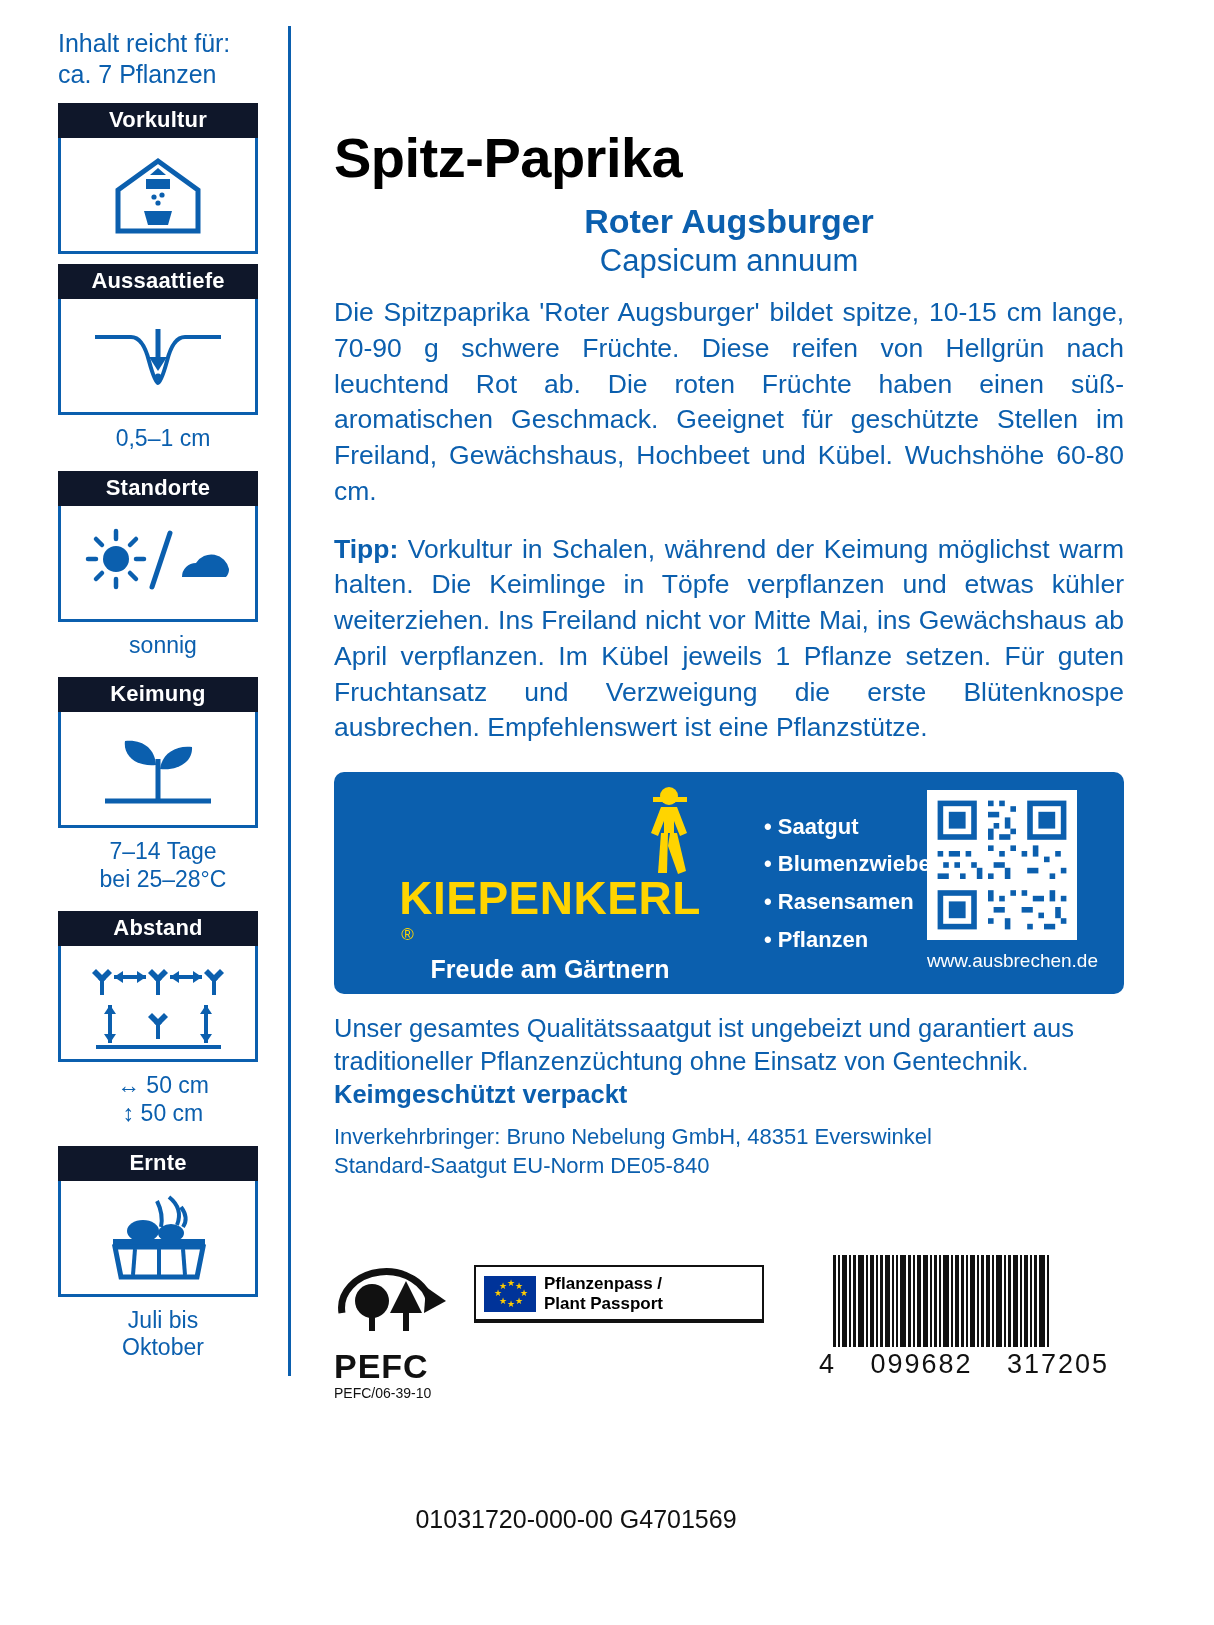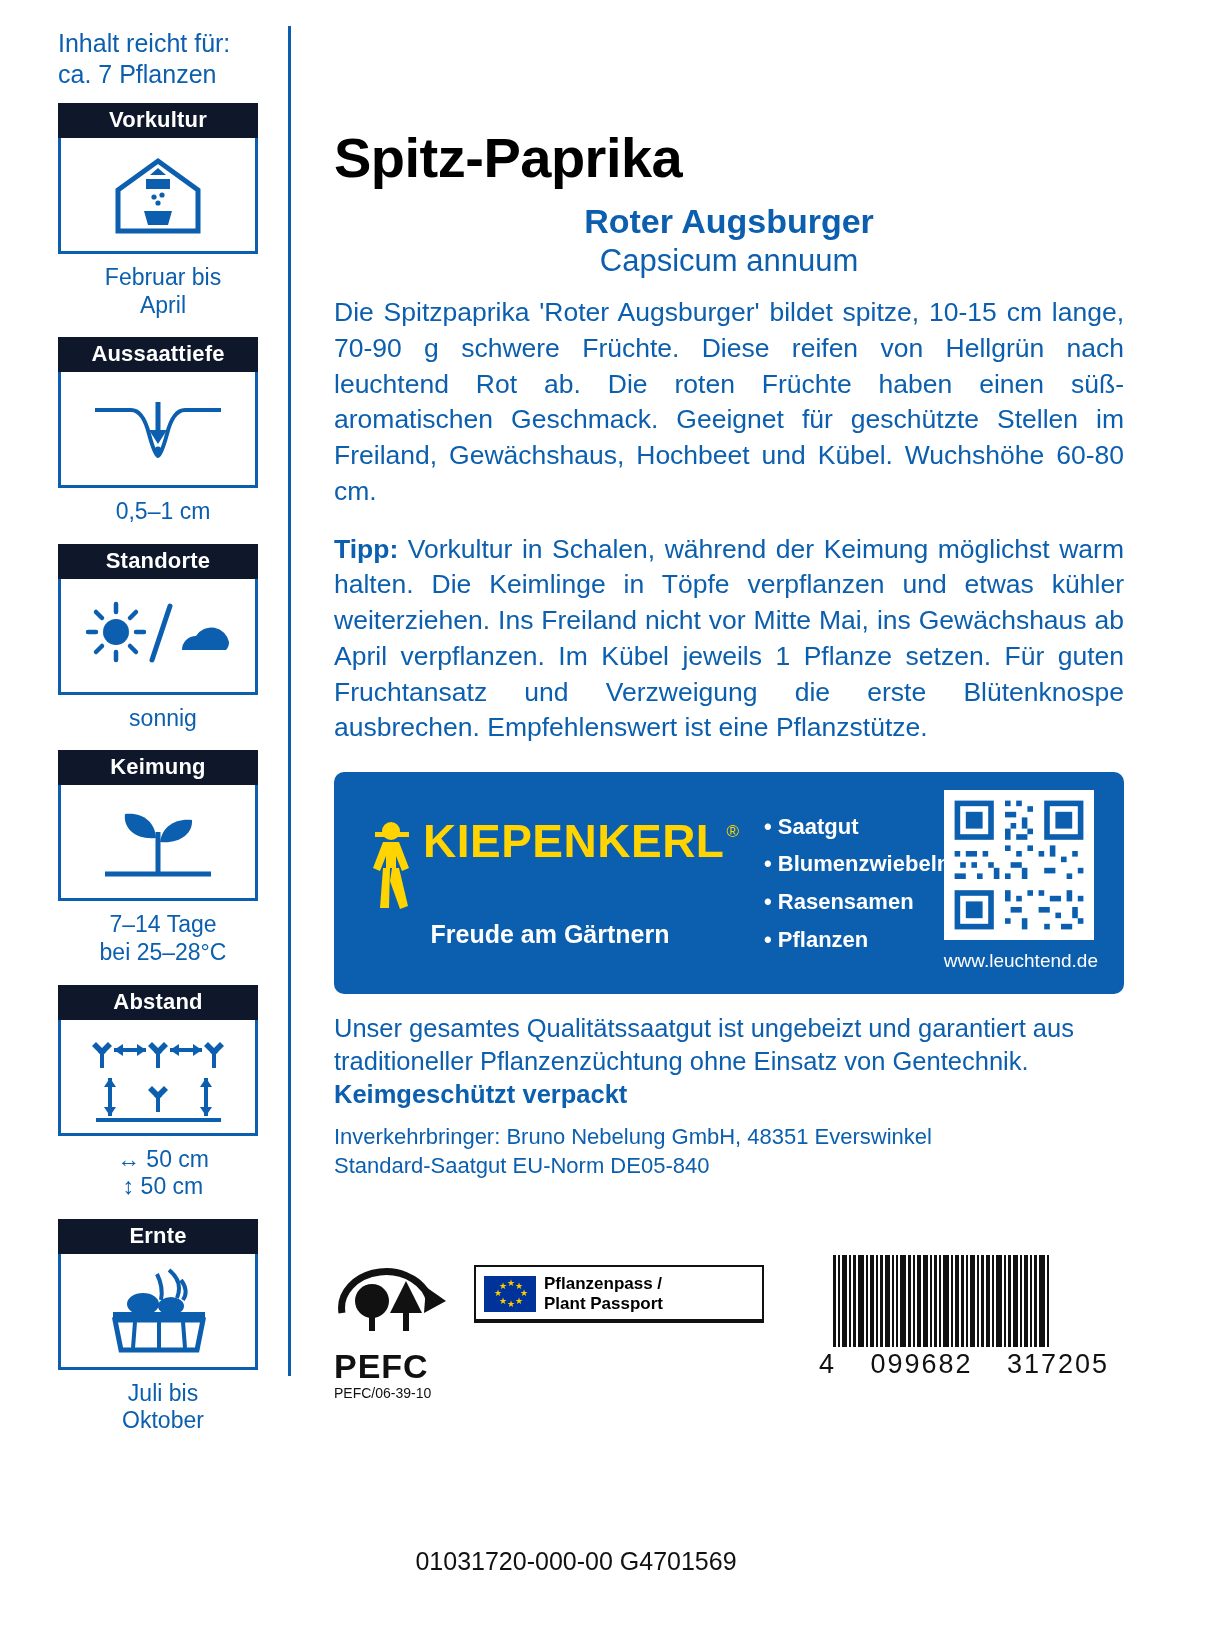--- a/index.html
+++ b/index.html
@@ -128,21 +128,22 @@
   .brand-logo-area {
     width: 380px;
     margin-left: 26px;
     position: relative;
     display: flex;
     flex-direction: column;
     align-items: center;
   }
   .brand-row {
     display: flex;
-    align-items: flex-start;
+    align-items: flex-end;
+    flex-direction: column;
   }
   .brand-word {
     color: #ffd400;
     font-size: 46px;
     font-weight: bold;
     letter-spacing: 0.5px;
     line-height: 1;
   }
   .brand-reg {
     color: #ffd400;
@@ -308,21 +309,21 @@
     margin-top: 2px;
     font-family: "Liberation Sans", sans-serif;
     display: flex;
     justify-content: space-between;
     width: 290px;
   }
 
   .footer-code {
     position: absolute;
     left: 0;
-    top: 1547px;
+    top: 1505px;
     width: 1152px;
     text-align: center;
     font-size: 25px;
     color: #111111;
     font-family: "Liberation Sans", sans-serif;
   }
 
   svg { display: block; }
 </style>
 </head>
@@ -343,24 +344,20 @@
         <svg width="120" height="100" viewBox="0 0 120 100">
           <path d="M20 45 L60 16 L100 45 L100 86 L20 86 Z" fill="none" stroke="#0b5fae" stroke-width="5"></path>
           <path d="M48 34 h24 v10 h-24 z" fill="#0b5fae"></path>
           <path d="M52 30 l8 -7 l8 7 z" fill="#0b5fae"></path>
           <circle cx="56" cy="52" r="2.6" fill="#0b5fae"></circle>
           <circle cx="64" cy="50" r="2.6" fill="#0b5fae"></circle>
           <circle cx="60" cy="58" r="2.6" fill="#0b5fae"></circle>
           <path d="M46 66 h28 l-4 14 h-20 z" fill="#0b5fae"></path>
         </svg>
       </div>
-    </div>
-    <div class="icon-caption">
-      <span style="white-space:pre-line">Februar bis
-April</span>
     </div>
 
     <div class="icon-block">
       <div class="icon-header">Aussaattiefe</div>
       <div class="icon-body">
         <svg width="150" height="90" viewBox="0 0 150 90">
           <path d="M12 26 H48 Q60 26 66 50 Q72 72 75 72 Q78 72 84 50 Q90 26 102 26 H138" fill="none" stroke="#0b5fae" stroke-width="4"></path>
           <line x1="75" y1="18" x2="75" y2="52" stroke="#0b5fae" stroke-width="5"></line>
           <path d="M66 46 L75 60 L84 46 Z" fill="#0b5fae"></path>
           <circle cx="75" cy="66" r="3.5" fill="#0b5fae"></circle>
@@ -569,21 +566,21 @@
               <rect x="21" y="17" width="1" height="2"></rect>
             <rect x="23" y="18" width="1" height="1"></rect>
               <rect x="16" y="20" width="2" height="1"></rect>
               <rect x="19" y="21" width="1" height="1"></rect>
             <rect x="22" y="20" width="1" height="2"></rect>
               <rect x="17" y="23" width="1" height="1"></rect>
               <rect x="20" y="23" width="2" height="1"></rect>
             <rect x="23" y="22" width="1" height="1"></rect>
           </g>
         </svg>
-        <div class="qr-url">www.leuchtend.de</div>
+        <div class="qr-url">www.ausbrechen.de</div>
       </div>
     </div>
 
     <div class="legal">Unser gesamtes Qualitätssaatgut ist ungebeizt und garantiert aus traditioneller Pflanzenzüchtung ohne Einsatz von Gentechnik.</div>
     <div class="legal-bold">Keimgeschützt verpackt</div>
     <div class="small-legal">
       <div>Inverkehrbringer: Bruno Nebelung GmbH, 48351 Everswinkel</div>
       <div>Standard-Saatgut EU-Norm DE05-840</div>
     </div>
   </div>

